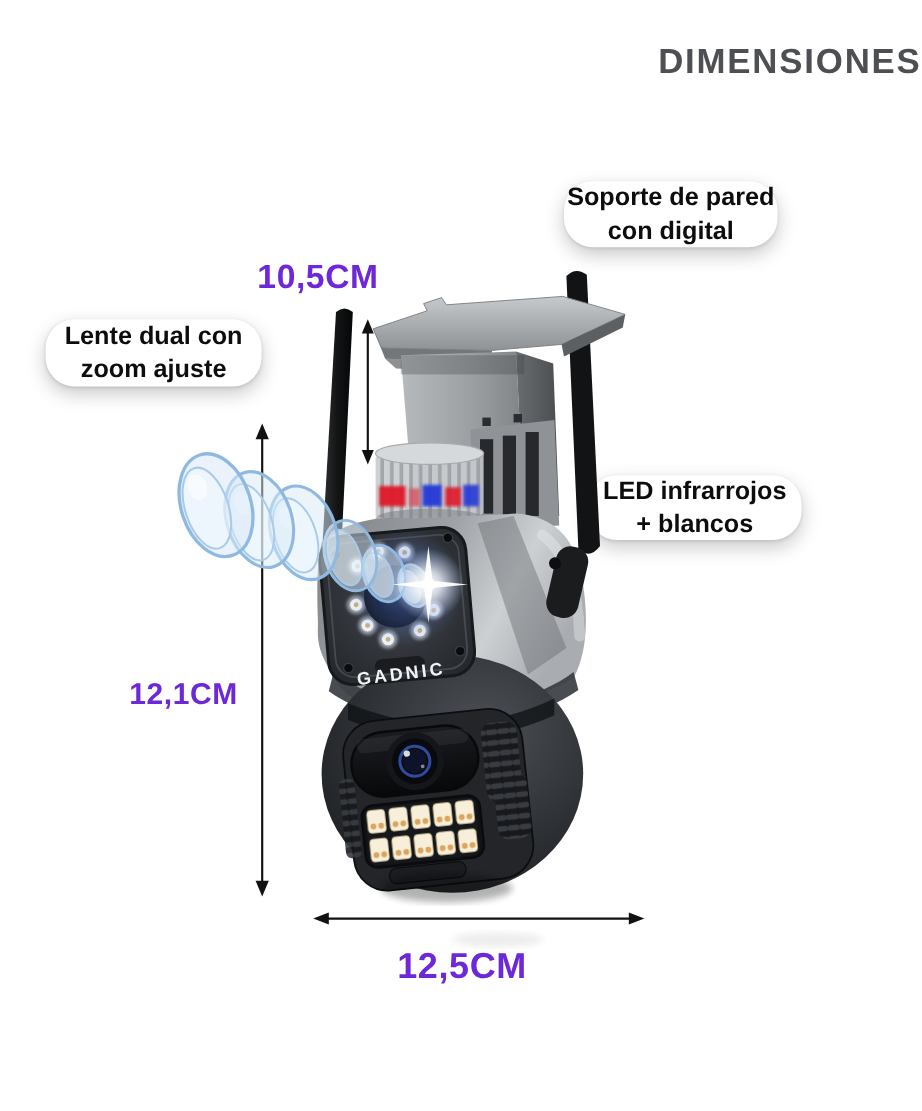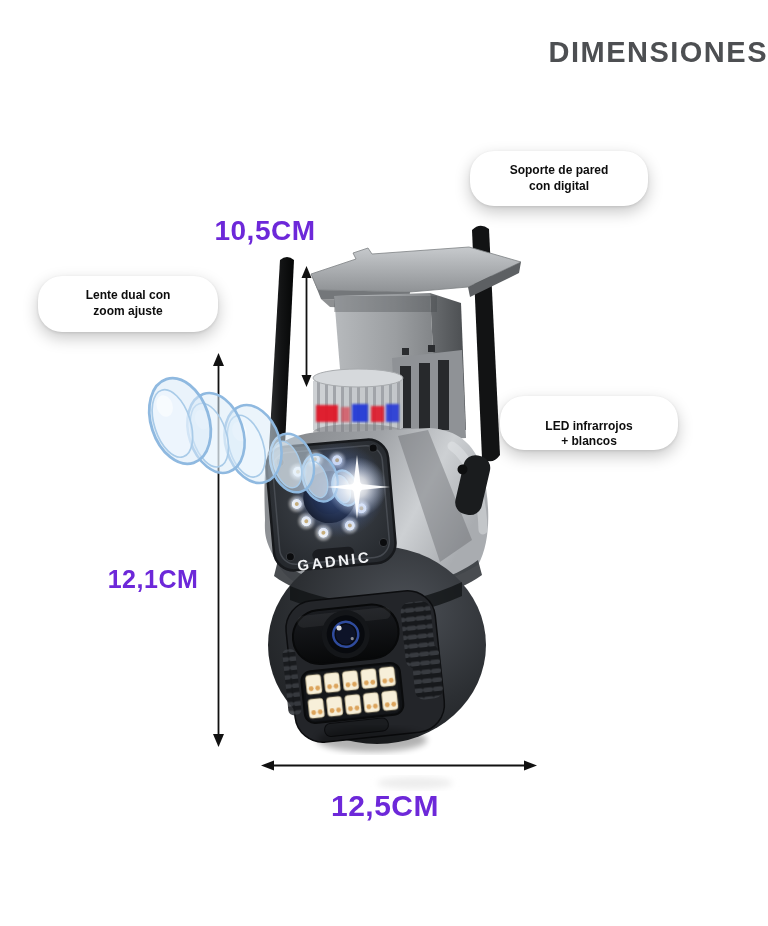--- a/index.html
+++ b/index.html
@@ -3,24 +3,24 @@
 <meta charset="utf-8">
 <style>
   html,body{margin:0;padding:0;background:#ffffff;}
   body{width:768px;height:926px;position:relative;overflow:hidden;
        font-family:"Liberation Sans", sans-serif;}
   .title{position:absolute;top:36px;left:0;width:768px;text-align:right;
          font-size:29px;font-weight:800;letter-spacing:1.5px;color:#4d4f52;}
   .callout{position:absolute;background:#ffffff;border-radius:24px;
            box-shadow:0 6px 16px rgba(0,0,0,0.22), 0 1px 3px rgba(0,0,0,0.10);
            display:flex;flex-direction:column;justify-content:center;align-items:center;
-           font-size:12px;font-weight:700;color:#0d0d0d;line-height:1.3;text-align:center;}
+           font-size:21px;font-weight:700;color:#0d0d0d;line-height:1.3;text-align:center;}
   .callout-wall-mount{left:470px;top:151px;width:178px;height:55px;}
-  .callout-dual-lens{left:38px;top:276px;width:180px;height:56px;justify-content:center;}
-  .callout-leds{left:500px;top:396px;width:178px;height:54px;justify-content:flex-end;}
+  .callout-dual-lens{left:38px;top:266px;width:180px;height:56px;justify-content:center;}
+  .callout-leds{left:490px;top:396px;width:178px;height:54px;}
   .dim{position:absolute;font-weight:800;color:#6d28d9;text-align:center;letter-spacing:0.5px;}
   .dim-mount{left:205px;top:215px;width:120px;font-size:28px;}
   .dim-body{left:95px;top:565px;width:116px;font-size:25px;}
   .dim-width{left:320px;top:789px;width:130px;font-size:30px;}
   .scene{position:absolute;left:0;top:0;width:768px;height:926px;}
 </style>
 </head>
 <body>
 
 <div class="title">DIMENSIONES</div>

